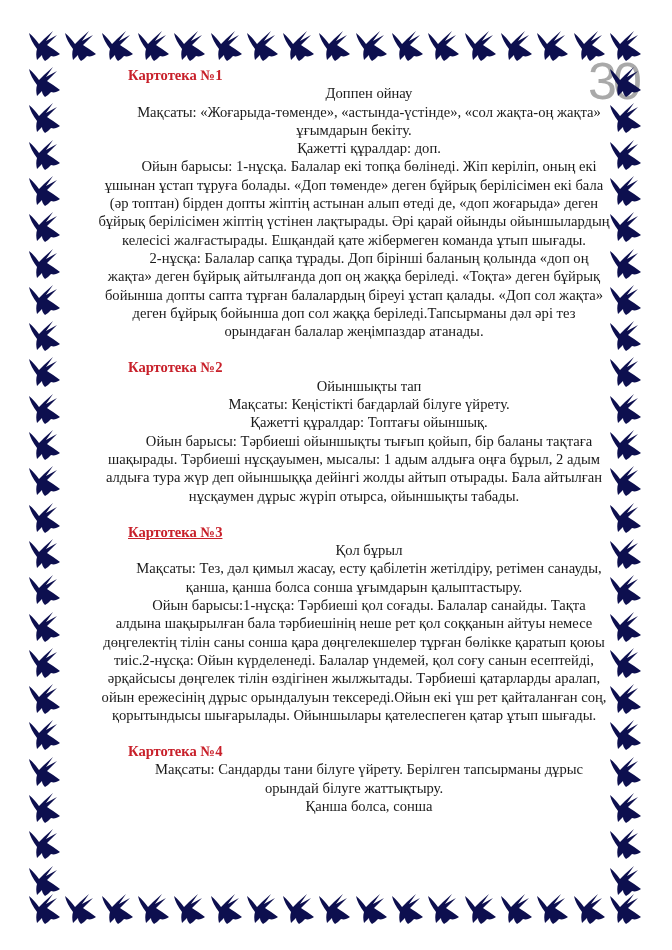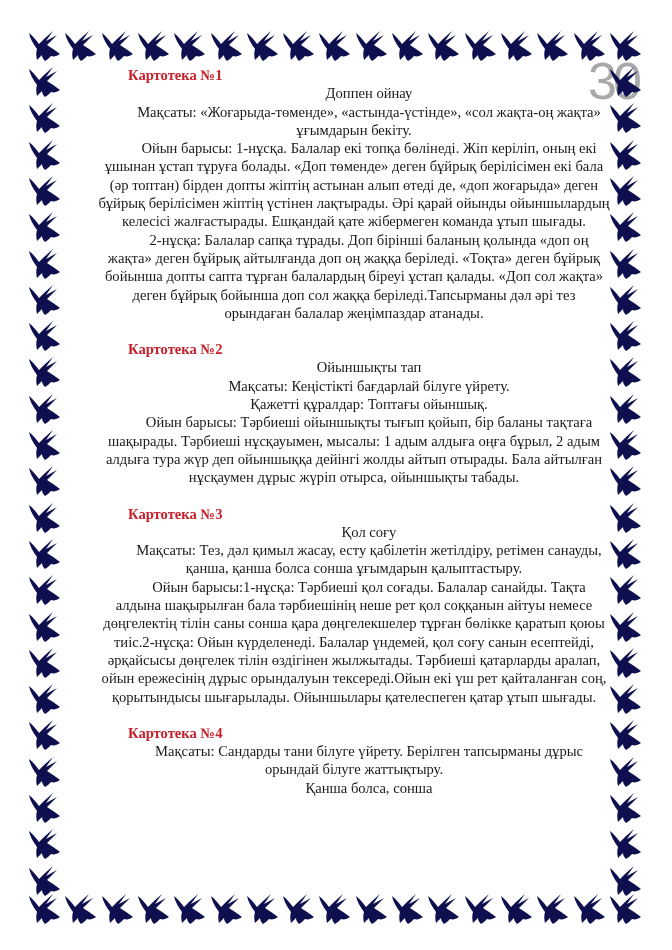--- a/index.html
+++ b/index.html
@@ -422,33 +422,34 @@
         <path fill="#0d0f4f" d="M2 3 C6 6 9 10 12 14 L17 9 L26 1 L19 11 L30 5 L20 15 C23 17 28 20 33 24 C30 26 27 27 24 26 C22 28 20 30 18 31 C16 29 15 27 15 25 L10 30 C9 26 9 22 10 19 C6 14 3 8 2 3 Z"></path>
       </svg>
     </div>
   </div>
 
 <div class="content">
   <div class="card">
     <div class="card-title" style="color: rgb(200, 32, 42);">Картотека №1</div>
     <p class="para">Доппен ойнау</p>
     <p class="para">Мақсаты: «Жоғарыда-төменде», «астында-үстінде», «сол жақта-оң жақта» ұғымдарын бекіту.</p>
+    <p class="para">Қажетті құралдар: доп.</p>
     <p class="para">Ойын барысы: 1-нұсқа. Балалар екі топқа бөлінеді. Жіп керіліп, оның екі ұшынан ұстап тұруға болады. «Доп төменде» деген бұйрық берілісімен екі бала (әр топтан) бірден допты жіптің астынан алып өтеді де, «доп жоғарыда» деген бұйрық берілісімен жіптің үстінен лақтырады. Әрі қарай ойынды ойыншылардың келесісі жалғастырады. Ешқандай қате жібермеген команда ұтып шығады.</p>
     <p class="para">2-нұсқа: Балалар сапқа тұрады. Доп бірінші баланың қолында «доп оң жақта» деген бұйрық айтылғанда доп оң жаққа беріледі. «Тоқта» деген бұйрық бойынша допты сапта тұрған балалардың біреуі ұстап қалады. «Доп сол жақта» деген бұйрық бойынша доп сол жаққа беріледі.Тапсырманы дәл әрі тез орындаған балалар жеңімпаздар атанады.</p>
   </div>
   <div class="card">
     <div class="card-title" style="color: rgb(200, 32, 42); margin-top: 14px;">Картотека №2</div>
     <p class="para">Ойыншықты тап</p>
     <p class="para">Мақсаты: Кеңістікті бағдарлай білуге үйрету.</p>
     <p class="para">Қажетті құралдар: Топтағы ойыншық.</p>
     <p class="para">Ойын барысы: Тәрбиеші ойыншықты тығып қойып, бір баланы тақтаға шақырады. Тәрбиеші нұсқауымен, мысалы: 1 адым алдыға оңға бұрыл, 2 адым алдыға тура жүр деп ойыншыққа дейінгі жолды айтып отырады. Бала айтылған нұсқаумен дұрыс жүріп отырса, ойыншықты табады.</p>
   </div>
   <div class="card">
-    <div class="card-title" style="color: rgb(200, 32, 42);">Картотека №3</div>
-    <p class="para">Қол соғу</p>
+    <div class="card-title" style="color: rgb(200, 32, 42); text-decoration: underline;">Картотека №3</div>
+    <p class="para">Қол бұрыл</p>
     <p class="para">Мақсаты: Тез, дәл қимыл жасау, есту қабілетін жетілдіру, ретімен санауды, қанша, қанша болса сонша ұғымдарын қалыптастыру.</p>
     <p class="para">Ойын барысы:1-нұсқа: Тәрбиеші қол соғады. Балалар санайды. Тақта алдына шақырылған бала тәрбиешінің неше рет қол соққанын айтуы немесе дөңгелектің тілін саны сонша қара дөңгелекшелер тұрған бөлікке қаратып қоюы тиіс.2-нұсқа: Ойын күрделенеді. Балалар үндемей, қол соғу санын есептейді, әрқайсысы дөңгелек тілін өздігінен жылжытады. Тәрбиеші қатарларды аралап, ойын ережесінің дұрыс орындалуын тексереді.Ойын екі үш рет қайталанған соң, қорытындысы шығарылады. Ойыншылары қателеспеген қатар ұтып шығады.</p>
   </div>
   <div class="card">
     <div class="card-title" style="color: rgb(200, 32, 42);">Картотека №4</div>
     <p class="para">Мақсаты: Сандарды тани білуге үйрету. Берілген тапсырманы дұрыс орындай білуге жаттықтыру.</p>
     <p class="para">Қанша болса, сонша</p>
   </div>
 </div>
 

